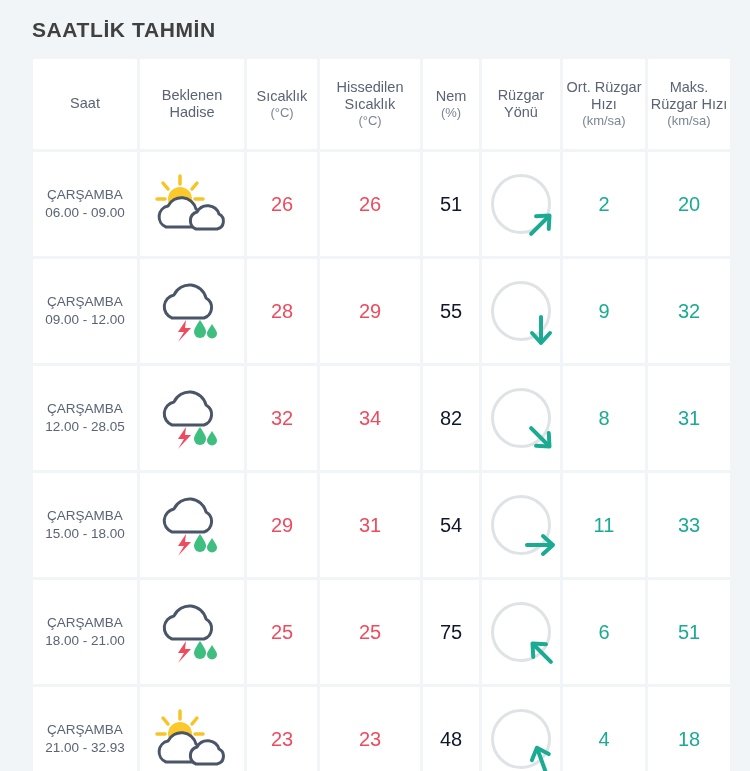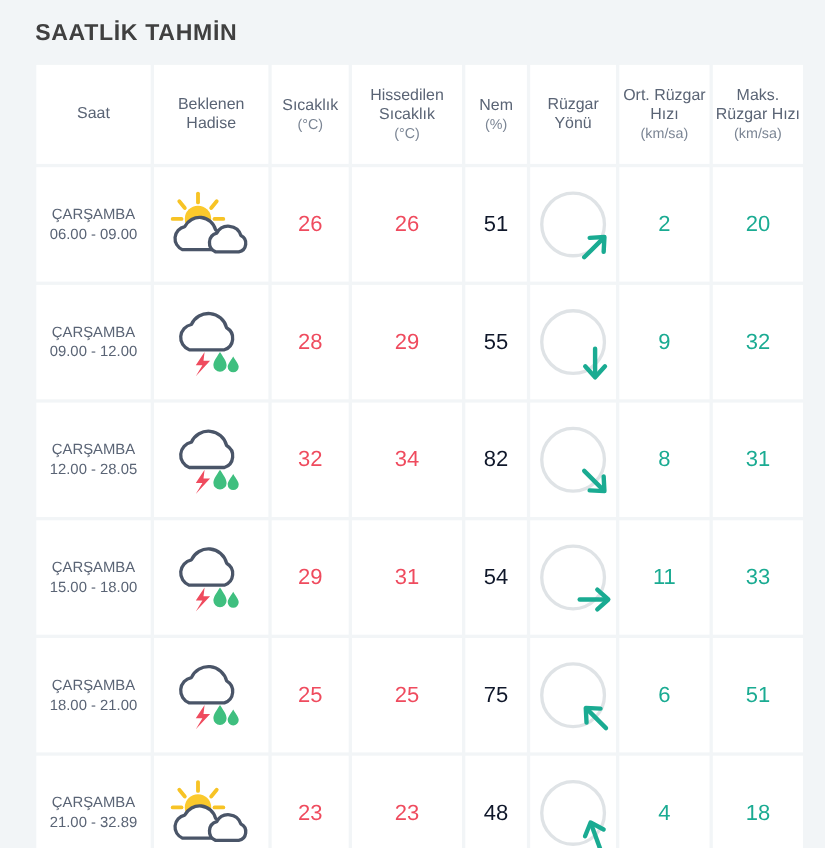--- a/index.html
+++ b/index.html
@@ -303,21 +303,21 @@
                     <polyline points="22,11 32,20 22,29"></polyline>
                   </g>
                 </svg></span></div>
           </td>
           <td><span class="val wind">6</span></td>
           <td><span class="val wind">51</span></td>
         </tr>
         <tr>
           <td class="hour-cell">
             <span class="hour-day">ÇARŞAMBA</span>
-            <span class="hour-range">21.00 - 32.89</span>
+            <span class="hour-range">21.00 - 32.93</span>
           </td>
           <td>
             <div class="wicon">
               <svg width="84" height="62" viewBox="0 0 84 62">
                 <g stroke="#f7c325" stroke-width="3.5" stroke-linecap="round">
                   <line x1="30" y1="3" x2="30" y2="11"></line>
                   <line x1="13" y1="10" x2="18" y2="16"></line>
                   <line x1="47" y1="10" x2="42" y2="16"></line>
                   <line x1="7" y1="26" x2="15" y2="26"></line>
                   <line x1="53" y1="26" x2="45" y2="26"></line>

